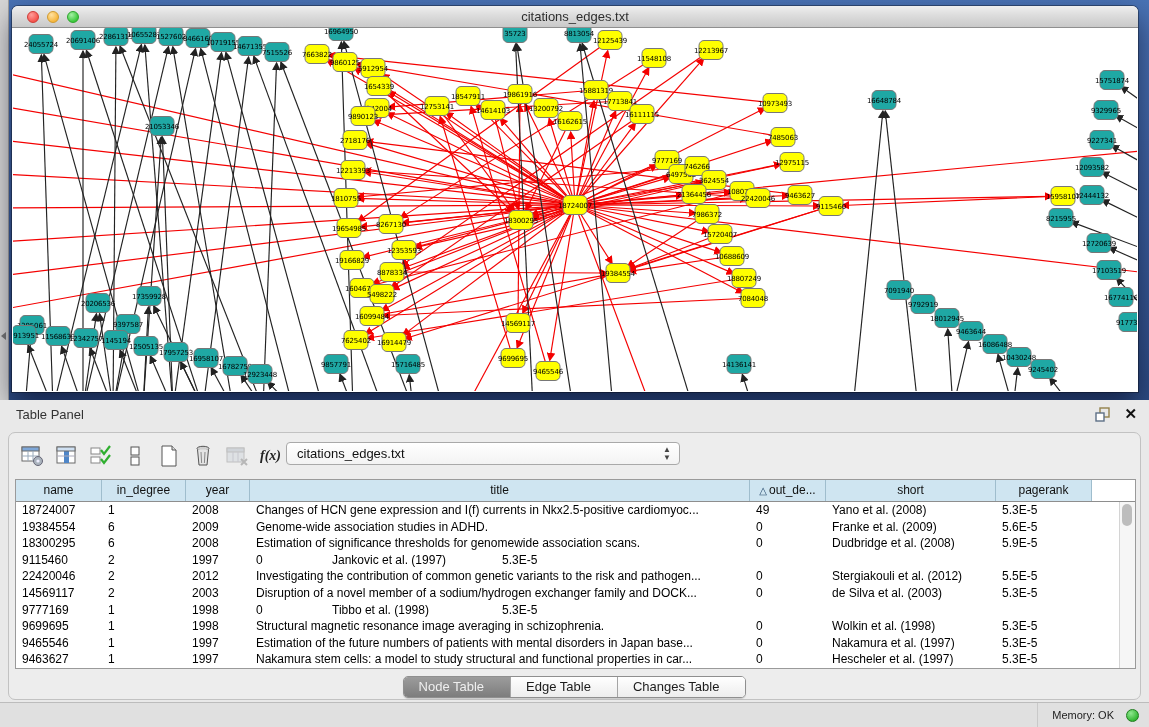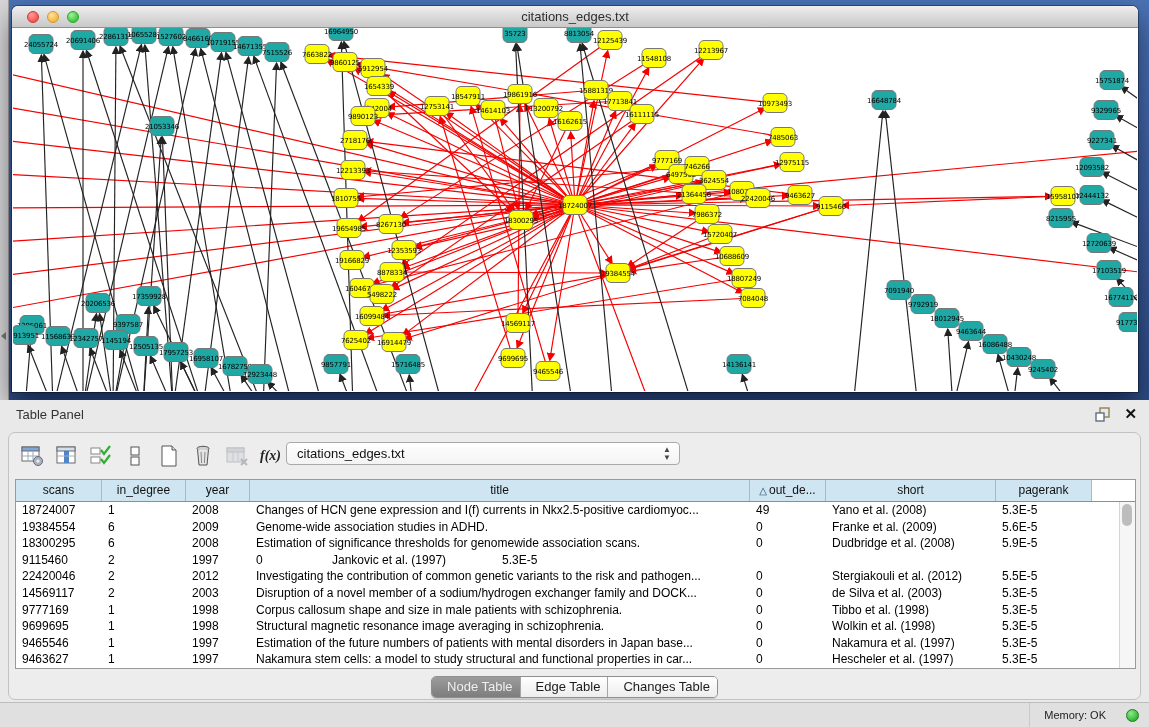--- a/index.html
+++ b/index.html
@@ -65,31 +65,31 @@
         overflow:hidden; white-space:nowrap; flex:none; }
   #vscroll { position:absolute; right:0; top:22px; bottom:0; width:16px;
              background:#f6f6f6; border-left:1px solid #d4d4d4; }
   #vthumb { position:absolute; left:2px; top:2px; width:10px; height:22px;
             background:#bdbdbd; border-radius:5px; }
 
   
   #tabs { position:absolute; left:0; right:0; top:243px; text-align:center; }
   .seg { display:inline-flex; border:1px solid #8f8f8f; border-radius:5px; overflow:hidden;
          background:#fff; box-shadow:0 1px 1px rgba(0,0,0,.15); }
-  .seg span { padding:2px 7px 3px 15px; font-size:13px; color:#1c1c1c;
+  .seg span { padding:2px 26px 3px 15px; font-size:13px; color:#1c1c1c;
               border-right:1px solid #a5a5a5; background:linear-gradient(#ffffff,#ededed); }
   .seg span:last-child { border-right:none; }
   .seg span.active { background:linear-gradient(#9c9c9c,#7d7d7d); color:#efefef; }
 
   
   #status-bar { position:absolute; left:0; bottom:0; width:100%; height:25px;
                 background:#e0e0e0; border-top:1px solid #bcbcbc; }
   #memory { position:absolute; right:10px; top:0; height:100%; display:flex; align-items:center;
             border-left:1px solid #c9c9c9; padding-left:14px; }
-  #memory-label { font-size:11px; color:#222; margin-right:20px; }
+  #memory-label { font-size:11px; color:#222; margin-right:12px; }
   #memory-dot { width:13px; height:13px; border-radius:50%;
                 background:radial-gradient(circle at 35% 30%,#8fe88f,#2fb42f 75%);
                 border:1px solid #1d7d1d; }
 </style>
 </head>
 <body>
 
 <div id="desktop">
   <div id="left-strip">
     <div class="handle"></div>
@@ -759,21 +759,21 @@
       </div>
     </div>
 
     <div id="table-combo">
       <span id="combo-value">citations_edges.txt</span>
       <span id="combo-arrows">▲<br>▼</span>
     </div>
 
     <div id="tbl">
       <div id="thead">
-          <div class="th" style="width: 86px;">scans</div>
+          <div class="th" style="width: 86px;">name</div>
           <div class="th" style="width: 84px;">in_degree</div>
           <div class="th" style="width: 64px;">year</div>
           <div class="th" style="width: 500px;">title</div>
           <div class="th" style="width: 76px;"><span class="sortg">△</span>out_de...</div>
           <div class="th" style="width: 170px;">short</div>
           <div class="th" style="width: 96px;">pagerank</div>
           <div class="th filler"></div>
         </div>
       <div id="tbody">
           <div class="tr">
@@ -826,21 +826,20 @@
             <div class="td" style="width: 64px;">2003</div>
             <div class="td" style="width: 500px;">Disruption of a novel member of a sodium/hydrogen exchanger family and DOCK...</div>
             <div class="td" style="width: 76px;">0</div>
             <div class="td" style="width: 170px;">de Silva et al. (2003)</div>
             <div class="td" style="width: 96px;">5.3E-5</div>
           </div>
           <div class="tr">
             <div class="td" style="width: 86px;">9777169</div>
             <div class="td" style="width: 84px;">1</div>
             <div class="td" style="width: 64px;">1998</div>
-            <div class="td" style="width: 500px;">Corpus callosum shape and size in male patients with schizophrenia.</div>
             <div class="td" style="width: 76px;">0</div>
             <div class="td" style="width: 170px;">Tibbo et al. (1998)</div>
             <div class="td" style="width: 96px;">5.3E-5</div>
           </div>
           <div class="tr">
             <div class="td" style="width: 86px;">9699695</div>
             <div class="td" style="width: 84px;">1</div>
             <div class="td" style="width: 64px;">1998</div>
             <div class="td" style="width: 500px;">Structural magnetic resonance image averaging in schizophrenia.</div>
             <div class="td" style="width: 76px;">0</div>

